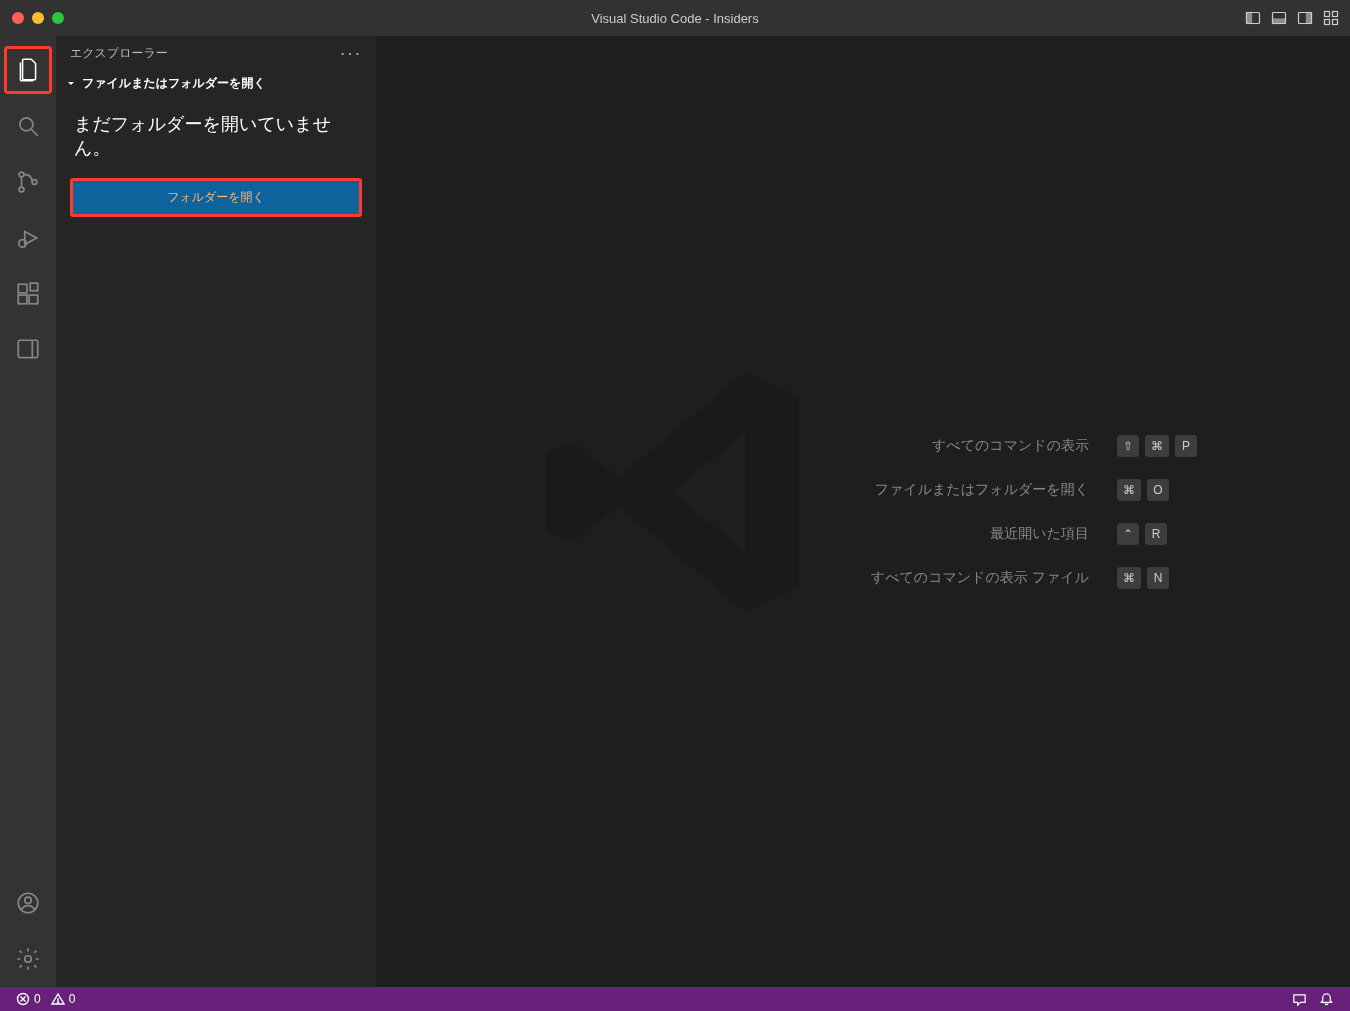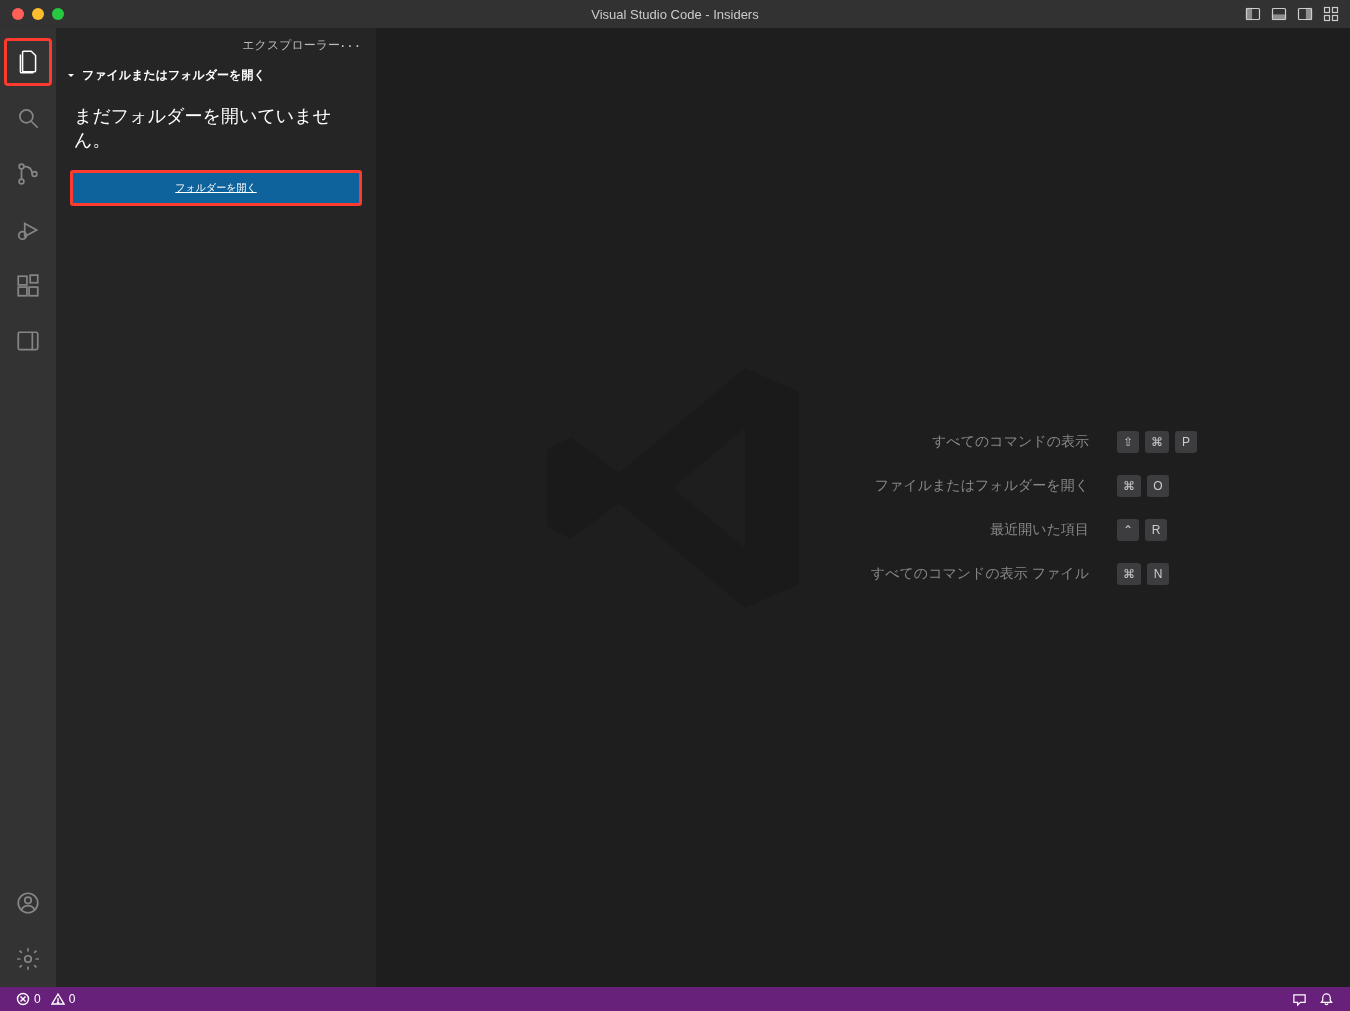--- a/index.html
+++ b/index.html
@@ -7,21 +7,21 @@
   font-family: -apple-system, BlinkMacSystemFont, "Segoe UI", sans-serif;
   background: #1e1e1e;
   color: #cccccc;
   width: 1350px;
   height: 1011px;
   overflow: hidden;
   display: flex;
   flex-direction: column;
 }
 .titlebar {
-  height: 28px;
+  height: 36px;
   background: #323233;
   display: flex;
   align-items: center;
   position: relative;
   flex-shrink: 0;
 }
 .traffic-lights {
   display: flex;
   gap: 8px;
   padding-left: 12px;
@@ -89,21 +89,21 @@
   width: 320px;
   background: #252526;
   display: flex;
   flex-direction: column;
   flex-shrink: 0;
 }
 .sidebar-header {
   height: 35px;
   display: flex;
   align-items: center;
-  justify-content: flex-end;
+  justify-content: space-between;
   padding: 0 14px;
   font-size: 12px;
   color: #bbbbbb;
 }
 .sidebar-header-actions {
   color: #cccccc;
   font-size: 16px;
   letter-spacing: 2px;
 }
 .section-header {
@@ -126,29 +126,28 @@
 }
 .section-text {
   font-size: 18px;
   color: #ffffff;
   padding: 8px 4px;
 }
 .open-folder-btn {
   display: block;
   width: 100%;
   background: #0e639c;
-  color: #ffffff;
+  color: #fdba74;
   border: 3px solid #ff3b30;
   border-radius: 3px;
   padding: 8px;
-  font-size: 10px;
+  font-size: 12px;
   text-align: center;
   margin-top: 10px;
   cursor: pointer;
-  text-decoration: underline;
 }
 .sidebar-bottom {
   margin-top: auto;
 }
 .collapsed-section {
   font-size: 12px;
   font-weight: 700;
   color: #cccccc;
   padding: 6px 8px;
   border-top: 1px solid #1e1e1e;

